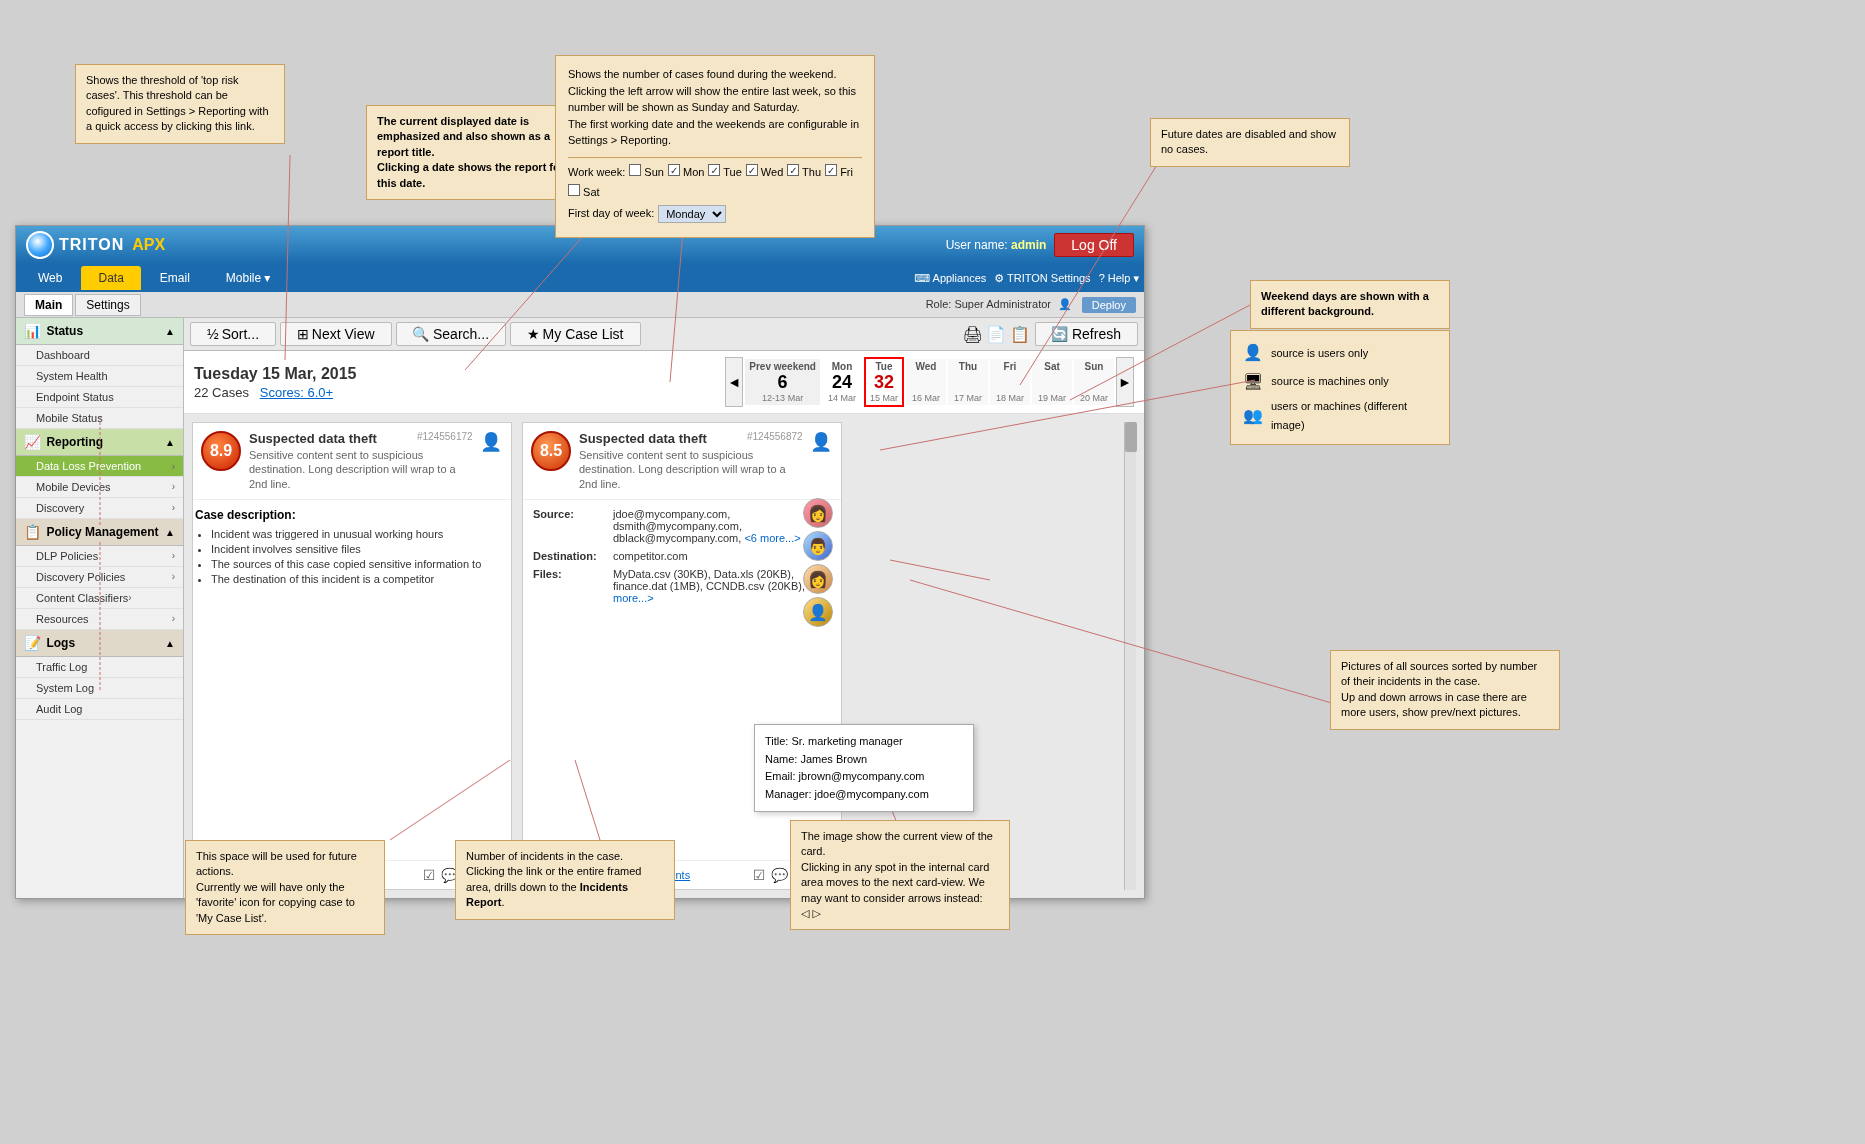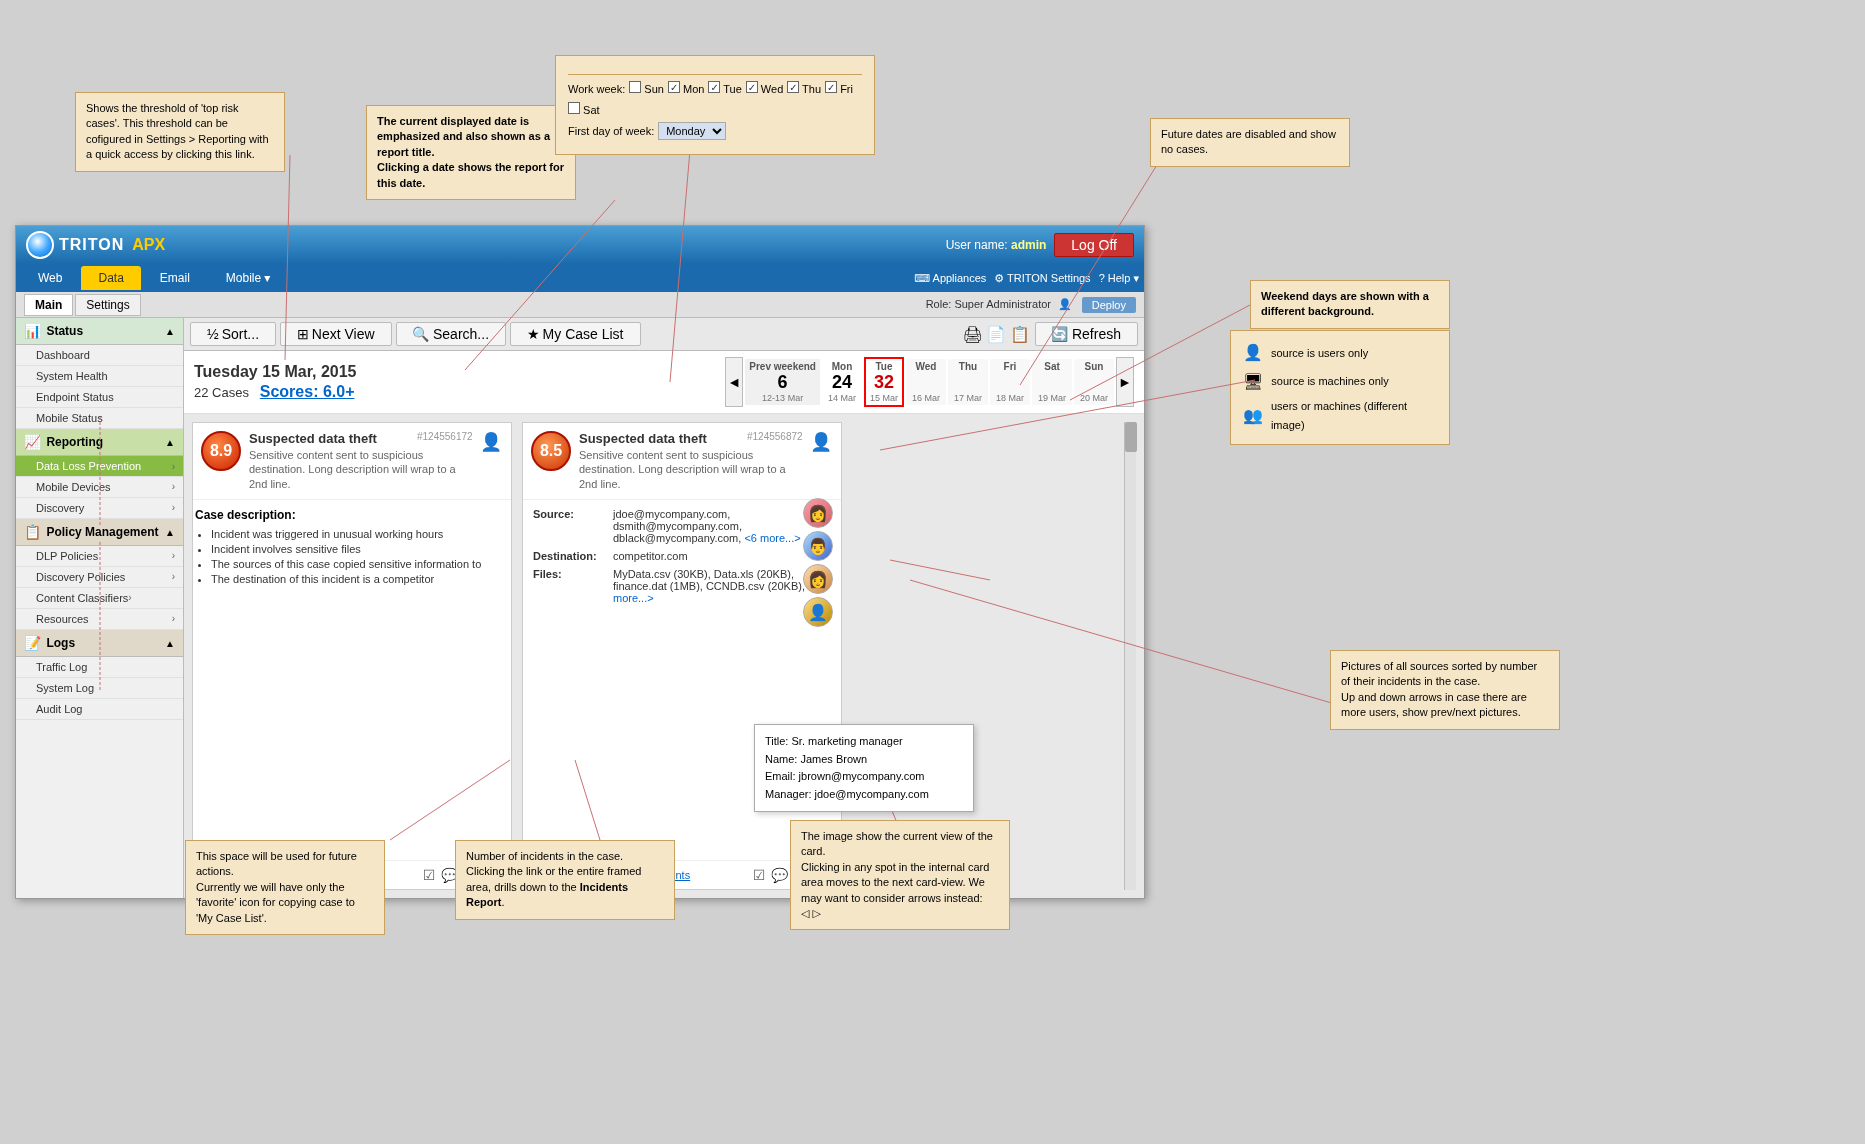--- a/index.html
+++ b/index.html
@@ -147,21 +147,21 @@
     .date-header {
       background: white;
       padding: 6px 10px;
       border-bottom: 1px solid #ddd;
       display: flex;
       align-items: center;
       justify-content: space-between;
     }
     .date-title { font-size: 16px; font-weight: bold; color: #333; }
     .cases-info { font-size: 13px; color: #333; margin-top: 2px; }
-    .scores-link { color: #0066cc; text-decoration: underline; font-size: 16px; cursor: pointer; font-weight: bold; }
+    .scores-link { color: #0066cc; text-decoration: underline; font-size: 13px; cursor: pointer; }
 
     
     .date-nav {
       display: flex;
       align-items: center;
       gap: 2px;
       font-size: 11px;
     }
     .date-nav-arrow { background: #f0f0f0; border: 1px solid #bbb; width: 18px; height: 50px; display: flex; align-items: center; justify-content: center; cursor: pointer; font-size: 14px; }
     .date-nav-col {
@@ -351,29 +351,30 @@
 
   <line x1="900" y1="830" x2="875" y2="770" stroke="#c87070" stroke-width="1"></line>
 
   <line x1="1390" y1="720" x2="910" y2="580" stroke="#c87070" stroke-width="1"></line>
 
   <line x1="100" y1="525" x2="100" y2="415" stroke="#c87070" stroke-width="1" stroke-dasharray="3,2"></line>
 
   <line x1="100" y1="690" x2="100" y2="540" stroke="#c87070" stroke-width="1" stroke-dasharray="3,2"></line>
 </svg>
 
-<div class="tooltip" style="top: 92px; left: 75px; max-width: 210px;">
+<div class="tooltip" style="top: 64px; left: 75px; max-width: 210px;">
   <span>Shows the threshold of 'top risk cases'. This threshold can be cofigured in Settings &gt; Reporting with a quick access by clicking this link.</span>
 </div>
 
 <div class="tooltip" style="top: 105px; left: 366px; max-width: 210px; font-weight: bold;">
   <span>The current displayed date is emphasized and also shown as a report title.<br>Clicking a date shows the report for this date.</span>
 </div>
 
 <div class="work-week-box">
+  <div>Shows the number of cases found during the weekend. Clicking the left arrow will show the entire last week, so this number will be shown as Sunday and Saturday.<br>The first working date and the weekends are configurable in Settings &gt; Reporting.</div>
   <div style="margin-top:8px; border-top:1px solid #c8a060; padding-top:6px;">
     <div class="checkbox-row">
       <span>Work week:</span>
       <span><span class="cb"></span> Sun</span>
       <span><span class="cb checked"></span> Mon</span>
       <span><span class="cb checked"></span> Tue</span>
       <span><span class="cb checked"></span> Wed</span>
       <span><span class="cb checked"></span> Thu</span>
       <span><span class="cb checked"></span> Fri</span>
       <span><span class="cb"></span> Sat</span>

